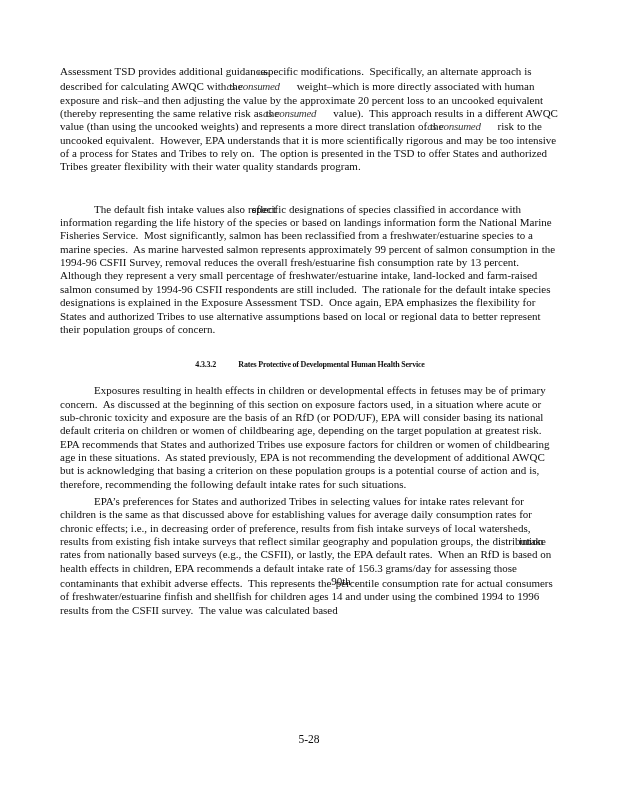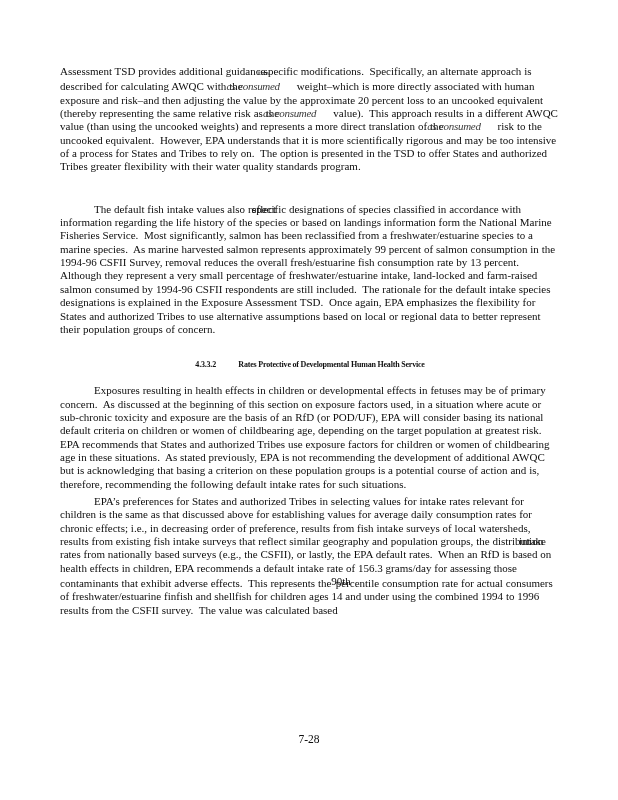--- a/index.html
+++ b/index.html
@@ -106,14 +106,14 @@
       <span class="num">4.3.3.2</span>
       <span class="ttl">Rates Protective of Developmental Human Health Service</span>
     </h4>
 
     <p class="para para-3 indent"><span>Exposures resulting in health effects in children or developmental effects in fetuses may be of primary concern.&nbsp; As discussed at the beginning of this section on exposure factors used, in a situation where acute or sub-chronic toxicity and exposure are the basis of an RfD (or POD/UF), EPA will consider basing its national default criteria on children or women of childbearing age, depending on the target population at greatest risk.&nbsp; EPA recommends that States and authorized Tribes use exposure factors for children or women of childbearing age in these situations.&nbsp; As stated previously, EPA is not recommending the development of additional AWQC but is acknowledging that basing a criterion on these population groups is a potential course of action and is, therefore, recommending the following default intake rates for such situations.</span></p>
 
     <p class="para para-4 indent"><span>EPA’s preferences for States and authorized Tribes in selecting values for intake rates relevant for children is the same as that discussed above for establishing values for average daily consumption rates for chronic effects; i.e., in decreasing order of preference, results from fish intake surveys of local watersheds, results from existing fish intake surveys that reflect similar geography and population groups, the distribution </span><span class="sqz">intake</span><span> rates from nationally based surveys (e.g., the CSFII), or lastly, the EPA default rates.&nbsp; When an RfD is based on health effects in children, EPA recommends a default intake rate of 156.3 grams/day for assessing those contaminants that exhibit adverse effects.&nbsp; This represents the </span><span class="tiny">90th</span><span>percentile consumption rate for actual consumers of freshwater/estuarine finfish and shellfish for children ages 14 and under using the combined 1994 to 1996 results from the CSFII survey.&nbsp; The value was calculated based</span></p>
 
   </div>
 
-  <div class="page-number">7-28</div>
+  <div class="page-number">5-28</div>
 </div>
 
 </body></html>

